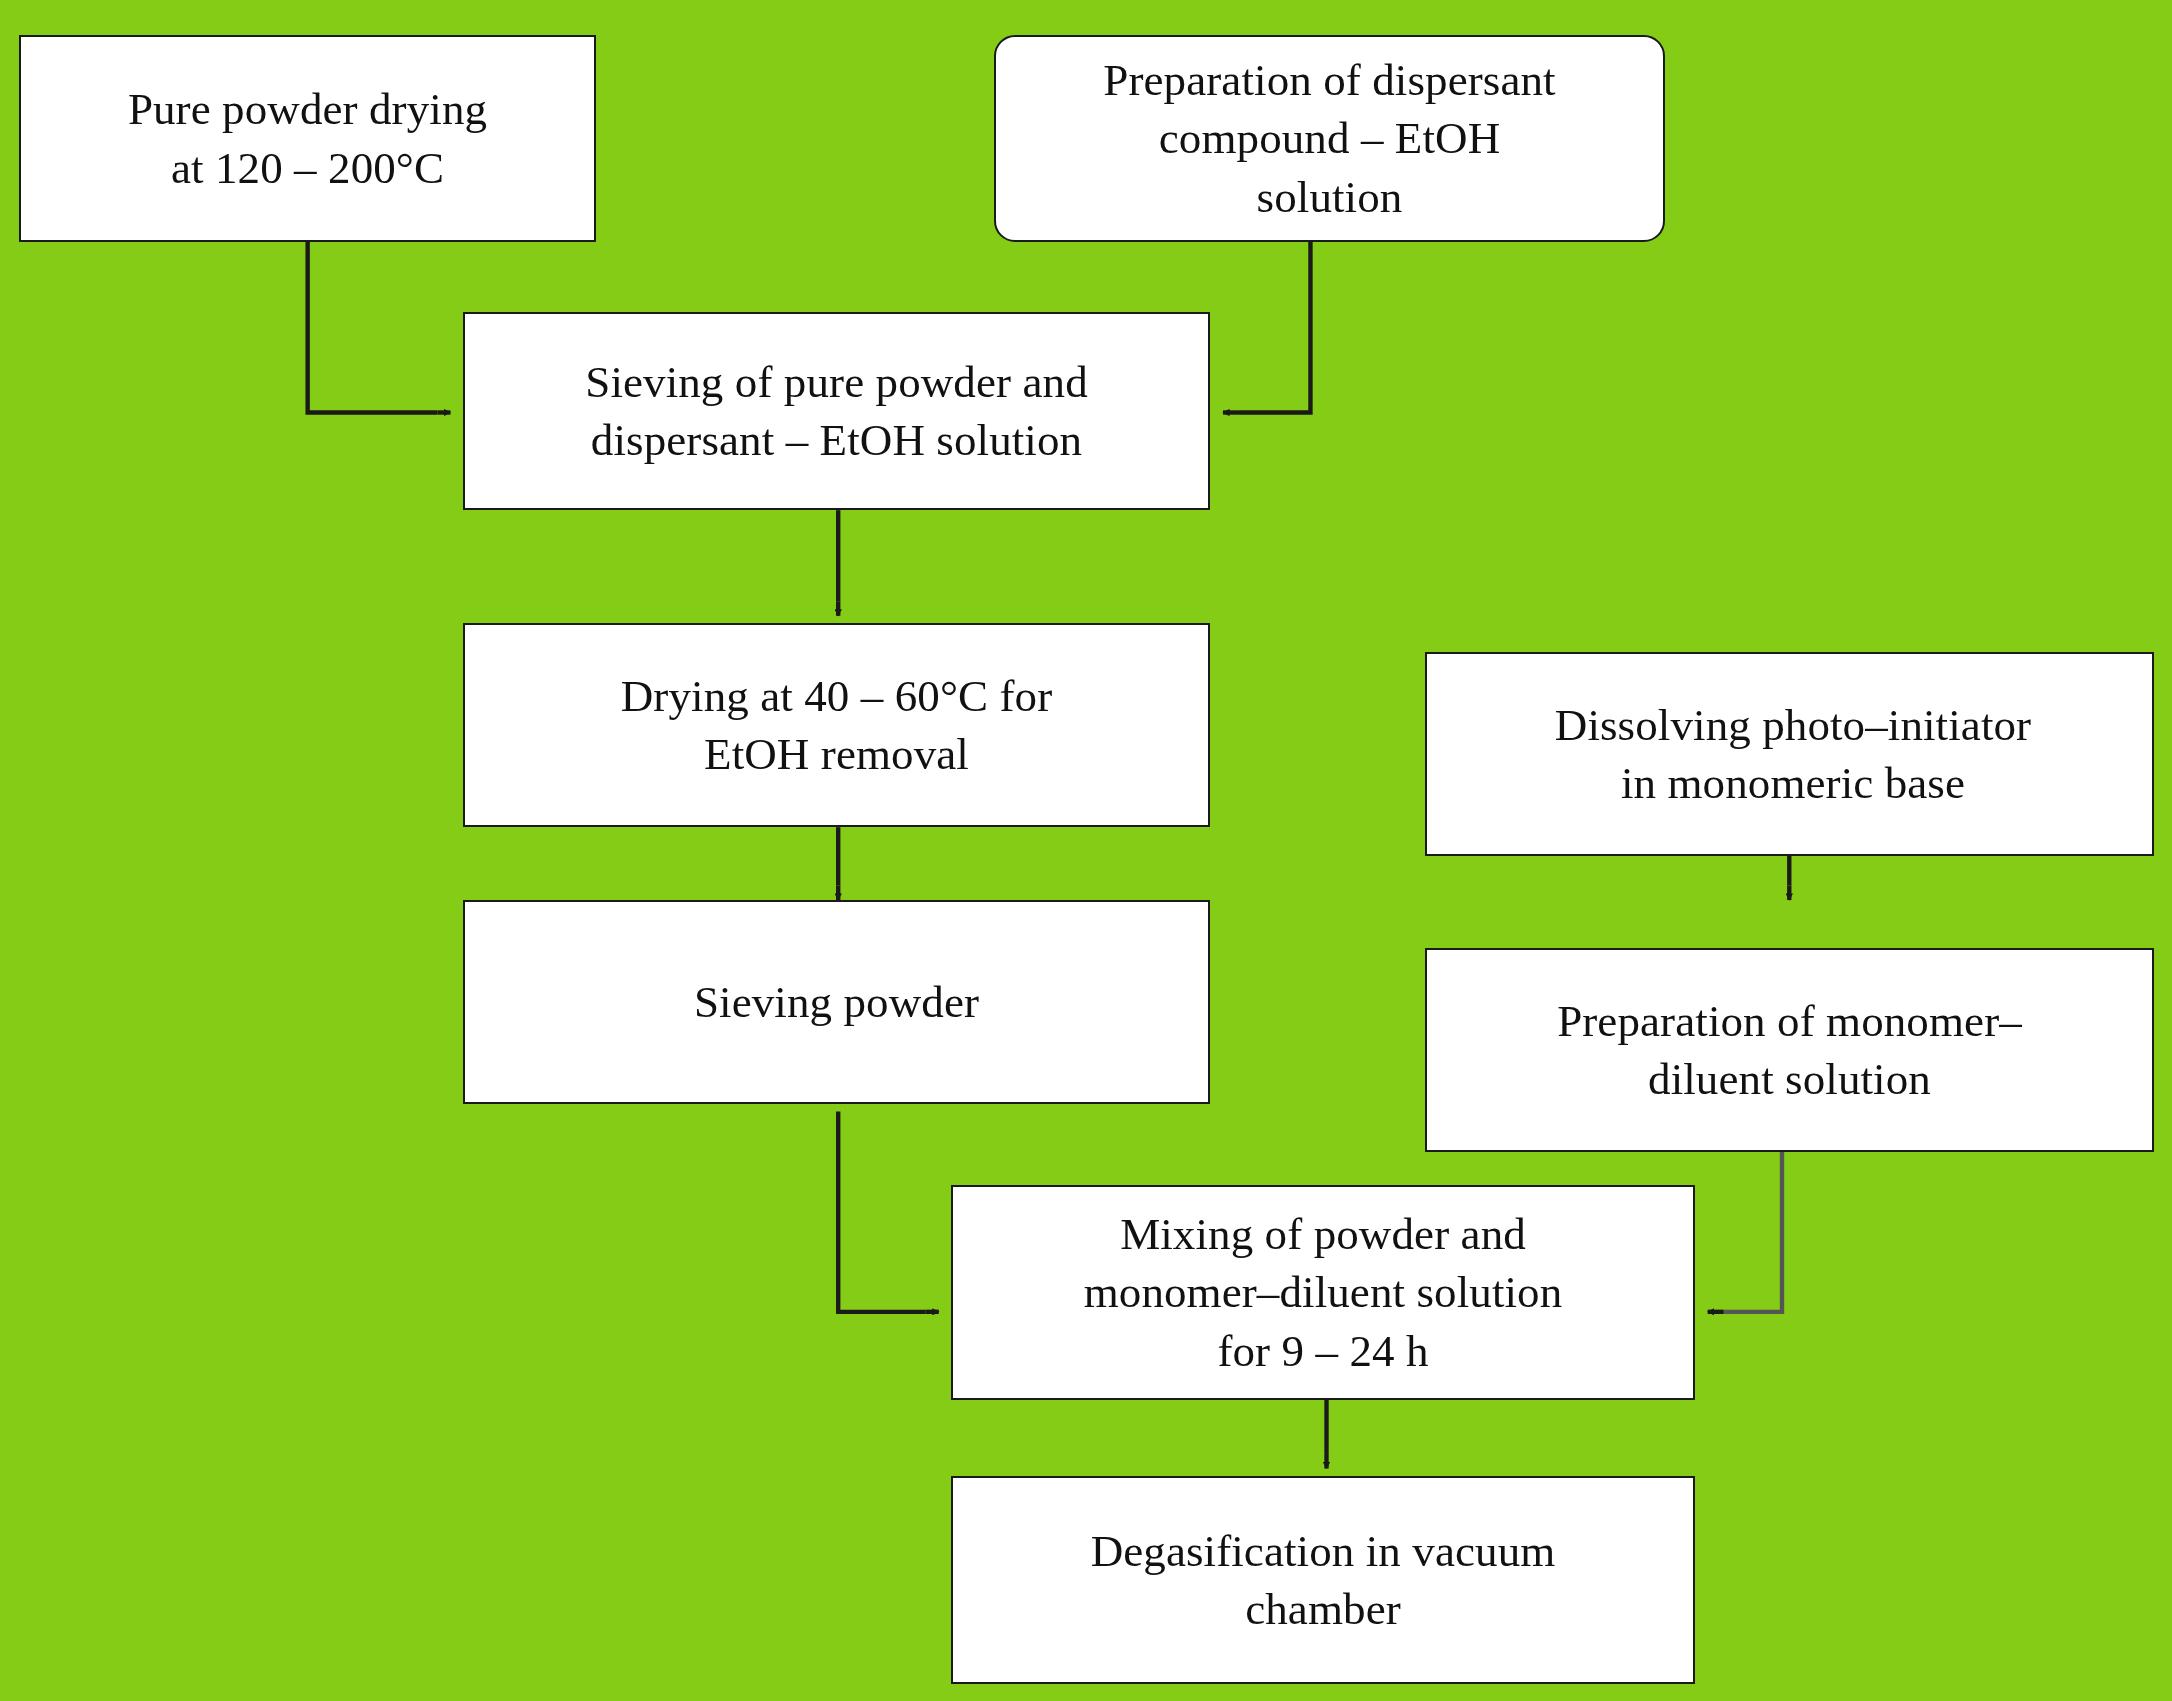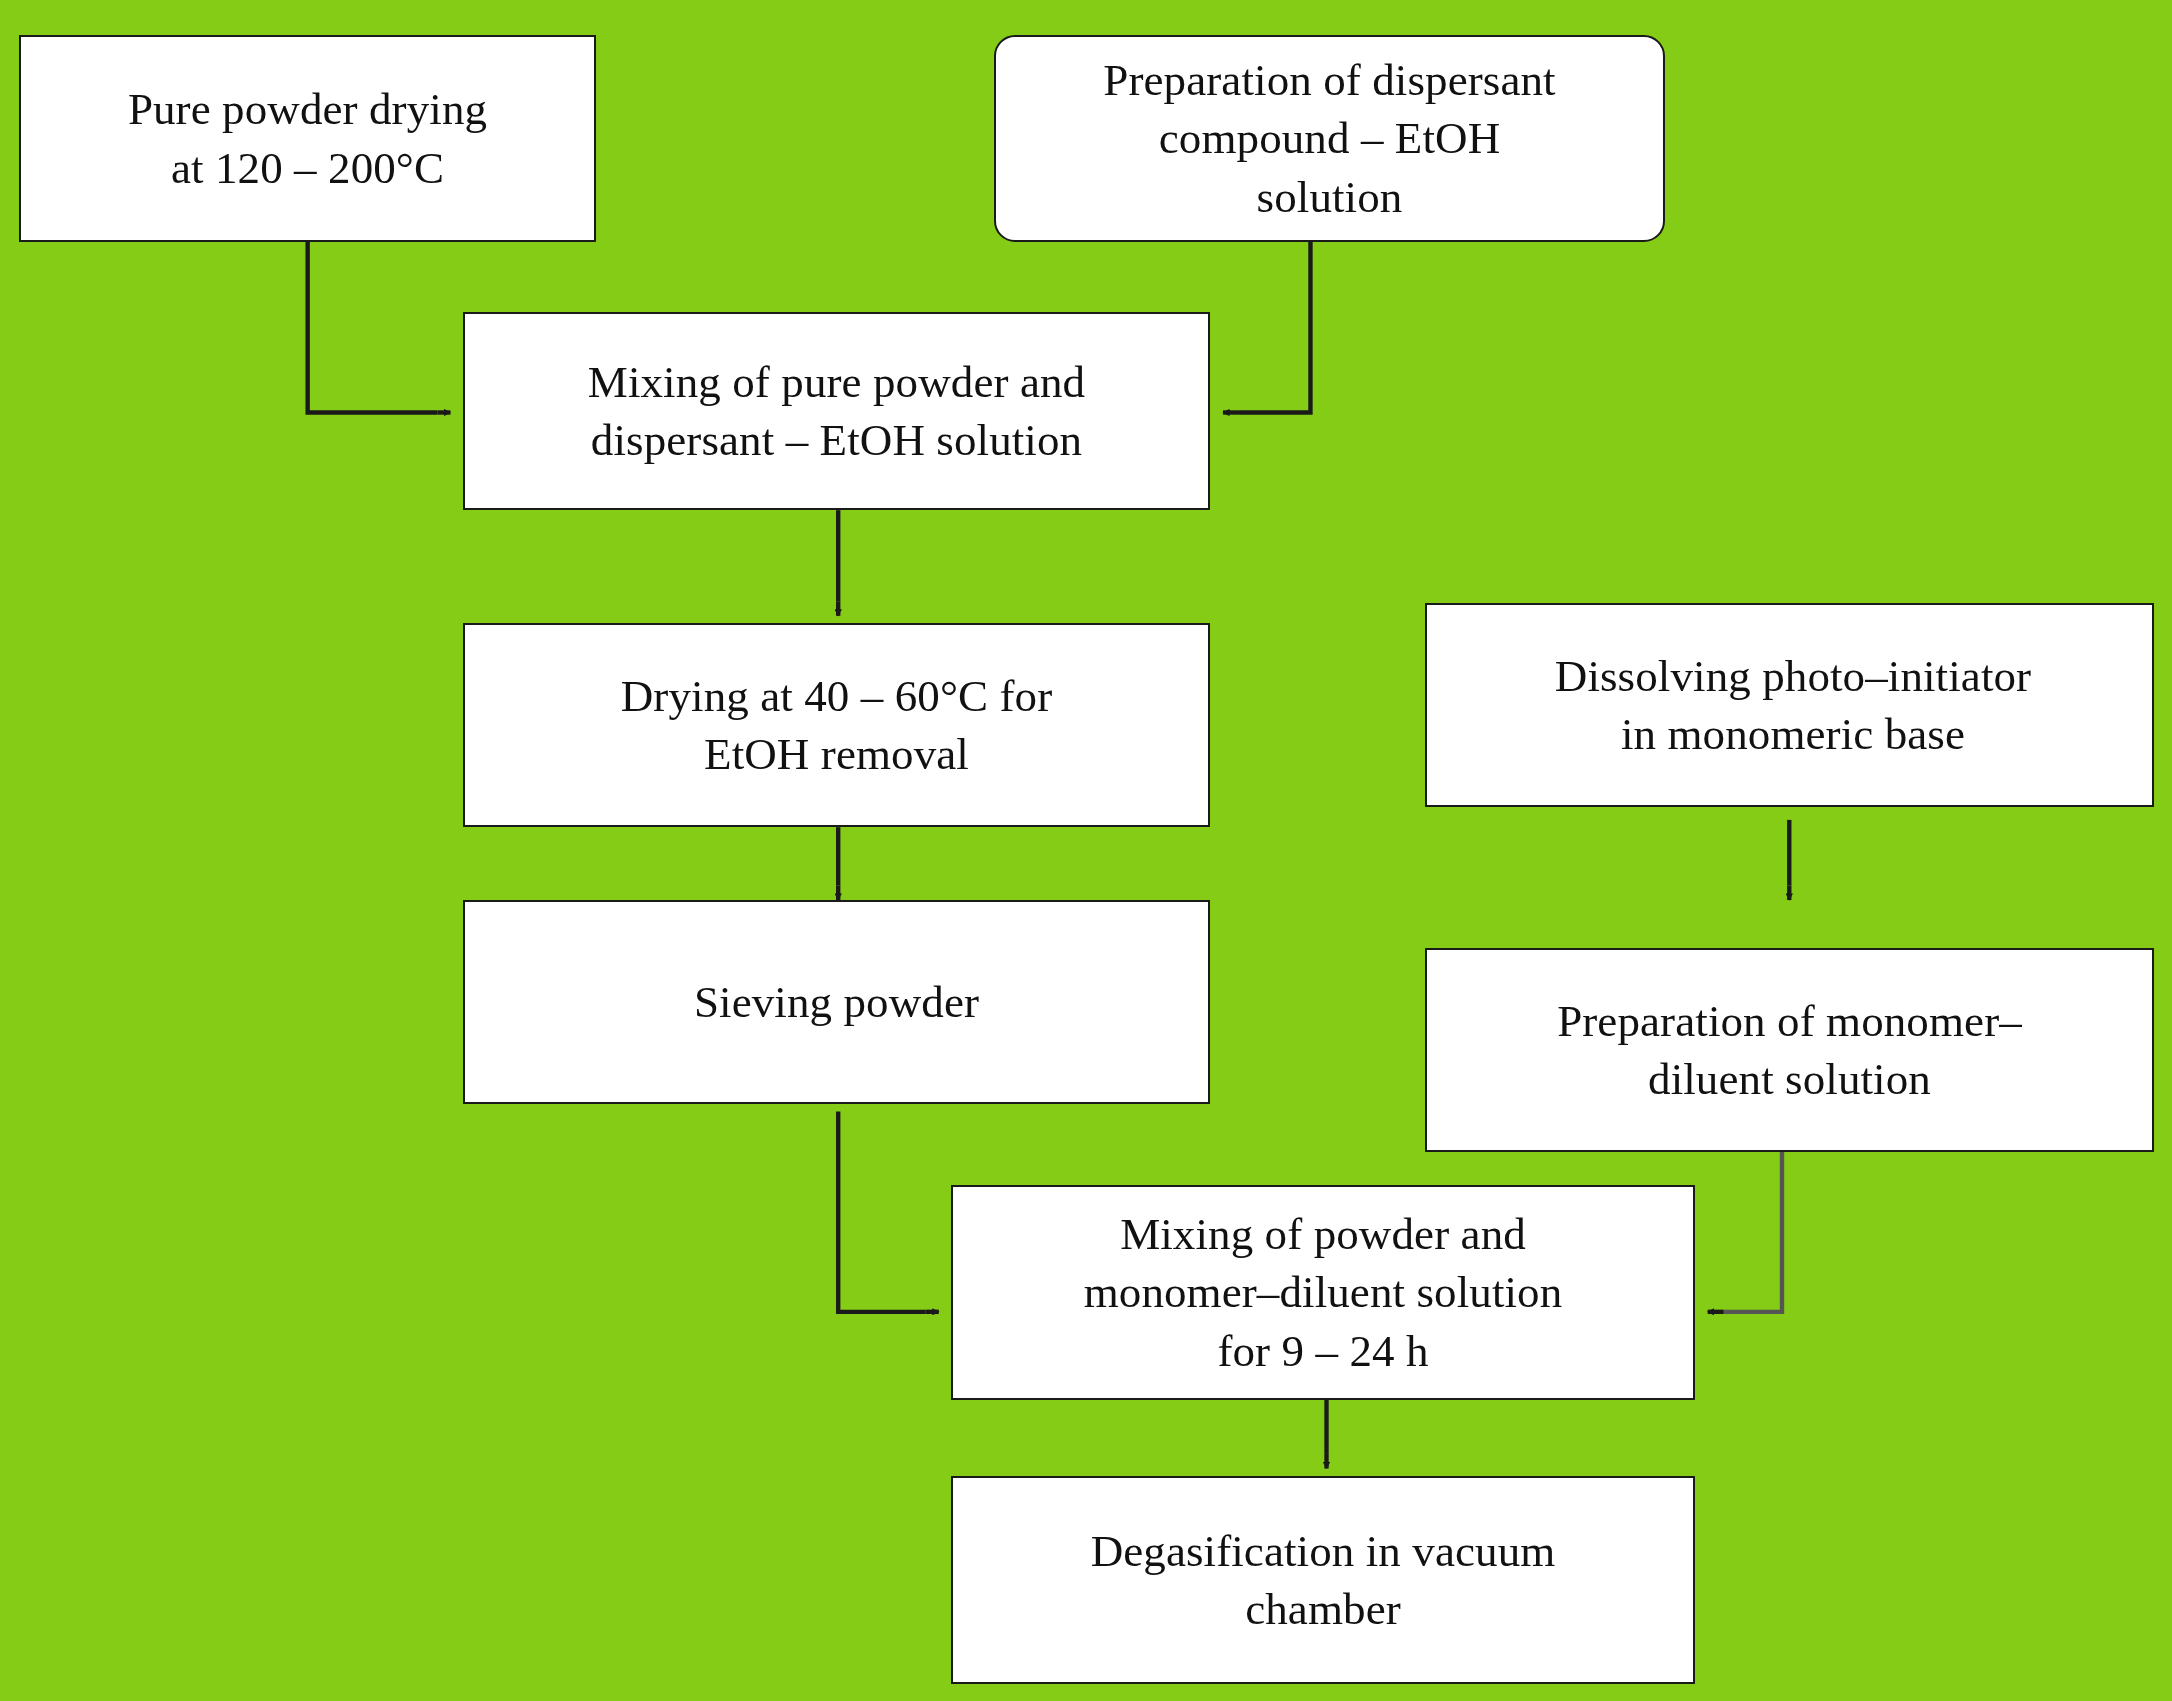--- a/index.html
+++ b/index.html
@@ -108,30 +108,30 @@
 at 120 – 200°C</span>
   </div>
 
   <div class="node" style="left:994px; top:35px; width:671px; height:207px;border-radius:21px;">
     <span class="label">Preparation of dispersant
 compound – EtOH
 solution</span>
   </div>
 
   <div class="node" style="left:463px; top:312px; width:747px; height:198px;">
-    <span class="label">Mixing of pure powder and
+    <span class="label">Sieving of pure powder and
 dispersant – EtOH solution</span>
   </div>
 
   <div class="node" style="left:463px; top:623px; width:747px; height:204px;font-family:Liberation Serif, serif;">
     <span class="label">Drying at 40 – 60°C for
 EtOH removal</span>
   </div>
 
-  <div class="node" style="left:1425px; top:603px; width:729px; height:204px;padding-left:20px;">
+  <div class="node" style="left:1425px; top:652px; width:729px; height:204px;padding-left:20px;">
     <span class="label">Dissolving photo–initiator
 in monomeric base</span>
   </div>
 
   <div class="node" style="left:463px; top:900px; width:747px; height:204px;">
     <span class="label">Sieving powder</span>
   </div>
 
   <div class="node" style="left:1425px; top:908px; width:729px; height:204px;margin-top:40px;">
     <span class="label">Preparation of monomer–

